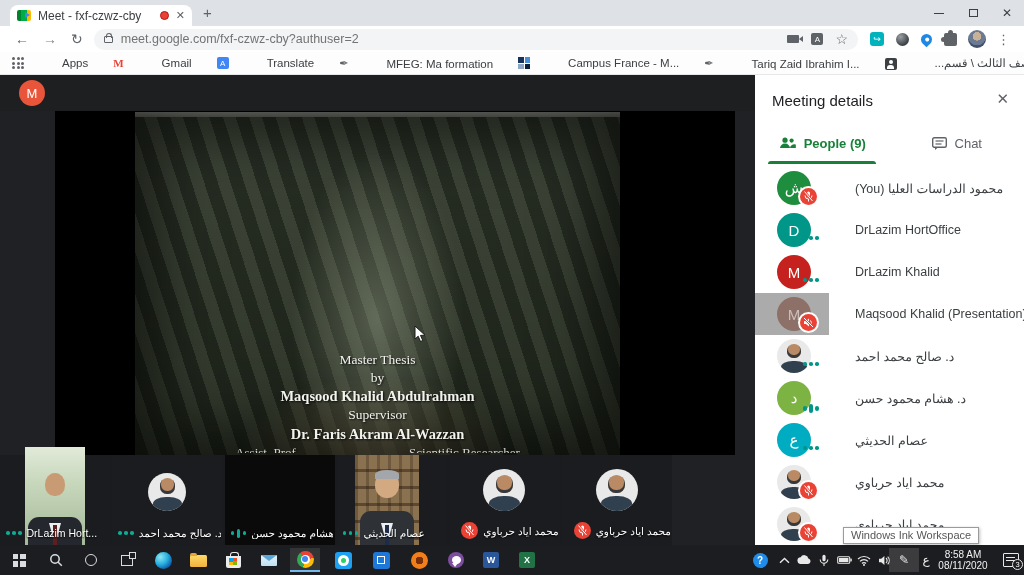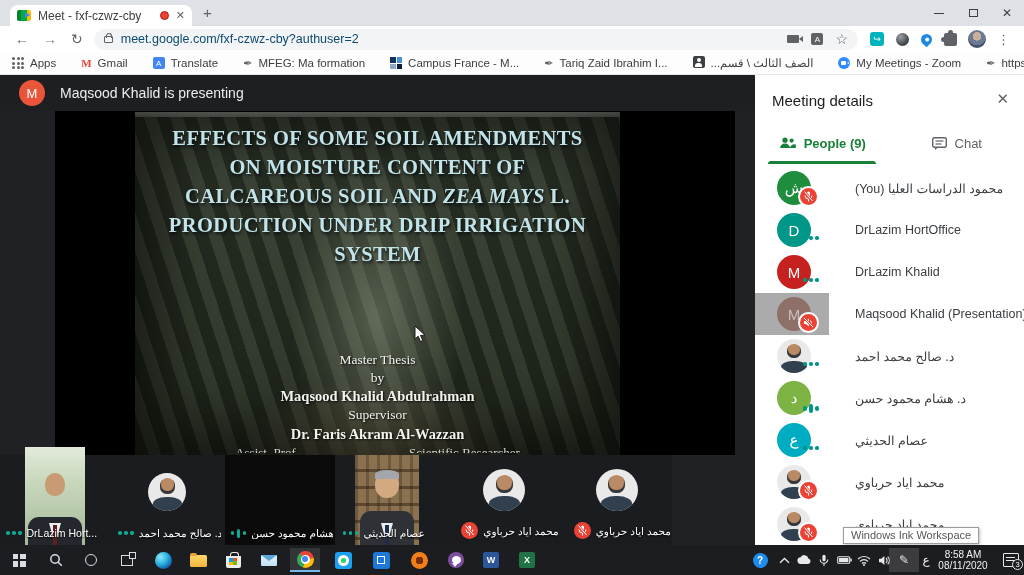--- a/index.html
+++ b/index.html
@@ -21,40 +21,40 @@
   .wc-max i { width:9px; height:8px; border:1px solid #3c4043; display:block; }
   .wc-close span { font-size:12px; color:#3c4043; }
 
   
   .toolbar { position:absolute; top:26px; left:0; width:1024px; height:26px; background:#fff; display:flex; align-items:center; padding:0 8px; }
   .navbtn { font-size:14px; color:#5f6368; margin:0 7px; }
   .navbtn.fwd { color:#80868b; }
   .omnibox { flex:1; height:21px; background:#f3f4f6; border-radius:12px; display:flex; align-items:center; padding:0 10px; margin:0 6px 0 4px; }
   .lock-icon { width:9px; height:7px; border:1.2px solid #5f6368; border-radius:1px; position:relative; margin-right:8px; flex:0 0 auto;}
   .lock-icon::before { content:''; position:absolute; left:1px; top:-4px; width:4px; height:4px; border:1.2px solid #5f6368; border-bottom:none; border-radius:3px 3px 0 0; }
-  .url { flex:1; font-size:12.5px; color:#0c4a6e; white-space:nowrap; overflow:hidden; }
+  .url { flex:1; font-size:12.5px; color:#737373; white-space:nowrap; overflow:hidden; }
   .obx-ic { margin-left:12px; color:#5f6368; display:flex; align-items:center; }
   .cam-ic { width:12px; height:8px; background:#5f6368; border-radius:1px; position:relative; }
   .cam-ic::after { content:''; position:absolute; right:-4px; top:1px; border-right:4px solid #5f6368; border-top:3px solid transparent; border-bottom:3px solid transparent; }
   .tr-ic { width:12px; height:12px; background:#5f6368; border-radius:2px; color:#fff; font-size:8px; display:flex; align-items:center; justify-content:center; }
   .star-ic { font-size:14px; color:#5f6368; line-height:1;}
   .ext { margin:0 6px; display:flex; align-items:center; }
   .ext-teal { width:14px; height:14px; border-radius:3px; background:#00b3bd; color:#fff; font-size:9px; display:flex; align-items:center; justify-content:center; }
   .ext-orb { width:13px; height:13px; border-radius:50%; background:radial-gradient(circle at 35% 30%, #9aa0a6, #3c4043 70%); }
   .ext-pin { width:11px; height:11px; background:#1e88e5; border-radius:50% 50% 50% 0; transform:rotate(-45deg); position:relative; }
   .ext-pin::after { content:''; position:absolute; left:3.5px; top:3.5px; width:4px; height:4px; background:#fff; border-radius:50%; }
   .ext-puzzle { width:13px; height:13px; background:#5f6368; border-radius:2px; position:relative; }
   .ext-puzzle::before { content:''; position:absolute; top:-3px; left:4px; width:5px; height:5px; background:#5f6368; border-radius:50%; }
   .ext-puzzle::after { content:''; position:absolute; left:-3px; top:4px; width:5px; height:5px; background:#5f6368; border-radius:50%; }
   .avatar-chip { width:18px; height:18px; border-radius:50%; background:radial-gradient(circle at 50% 35%, #c7b299 0 28%, #6b7a90 30% 60%, #41506b 62%); margin:0 5px; }
   .kebab { font-size:13px; color:#5f6368; margin:0 6px; letter-spacing:0; }
 
   
   .bookmarks { position:absolute; top:52px; left:0; width:1024px; height:23px; background:#fdfdfe; border-bottom:1px solid #e4e6e8; display:flex; align-items:center; padding:0 12px; }
-  .bm { display:flex; align-items:flex-start; margin-right:25px; font-size:11.5px; color:#3c4043; white-space:nowrap; }
+  .bm { display:flex; align-items:flex-end; margin-right:25px; font-size:11.5px; color:#3c4043; white-space:nowrap;gap:32px; }
   .bm .bic { margin-right:6px; flex:0 0 auto; display:flex; }
   .bic-apps { width:12px; height:12px; display:grid; grid-template-columns:repeat(3,1fr); gap:1.5px; }
   .bic-apps i { background:#5f6368; border-radius:50%; }
   .bic-gmail { color:#ea4335; font-weight:bold; font-size:11px; font-family:"Liberation Serif",serif; }
   .bic-translate { width:12px; height:12px; background:#4285f4; border-radius:2px; color:#fff; font-size:8px; display:flex; align-items:center; justify-content:center; }
   .bic-quill { font-size:11px; color:#5f6368; }
   .bic-tile { width:12px; height:12px; display:grid; grid-template-columns:1fr 1fr; gap:1px; }
   .bic-tile i:nth-child(1){background:#16335f;} .bic-tile i:nth-child(2){background:#4a90d9;}
   .bic-tile i:nth-child(3){background:#8ea7c4;} .bic-tile i:nth-child(4){background:#0b1f3d;}
   .bic-person { width:12px; height:12px; background:#3c4043; border-radius:2px; position:relative; }
@@ -313,33 +313,25 @@
       </span>
     <span class="bm-divider"></span>
 
   </div>
 
   <div class="content">
 
     <div class="meet">
       <div class="banner">
         <span class="banner-av">M</span>
-        <span class="banner-text">Maqsood Khalid is presenting</span>
       </div>
 
       <div class="stage">
         <div class="stage-black">
           <div class="slide">
-            <div class="slide-title">
-              <div>EFFECTS OF SOME SOIL AMENDMENTS</div>
-              <div>ON MOISTURE CONTENT OF</div>
-              <div><span>CALCAREOUS SOIL AND </span><i></i><i>ZEA MAYS</i><span> L.</span></div>
-              <div>PRODUCTION UNDER DRIP IRRIGATION</div>
-              <div>SYSTEM</div>
-            </div>
             <div class="credits">
               <div class="cr-small">Master Thesis</div>
               <div class="cr-small">by</div>
               <div class="cr-name">Maqsood Khalid Abdulrahman</div>
               <div class="cr-small">Supervisor</div>
               <div class="cr-sups">
                 <span>Dr. Faris Akram Al-Wazzan</span>
               </div>
               <div class="cr-cut">
                 <span>Assist. Prof.</span>

